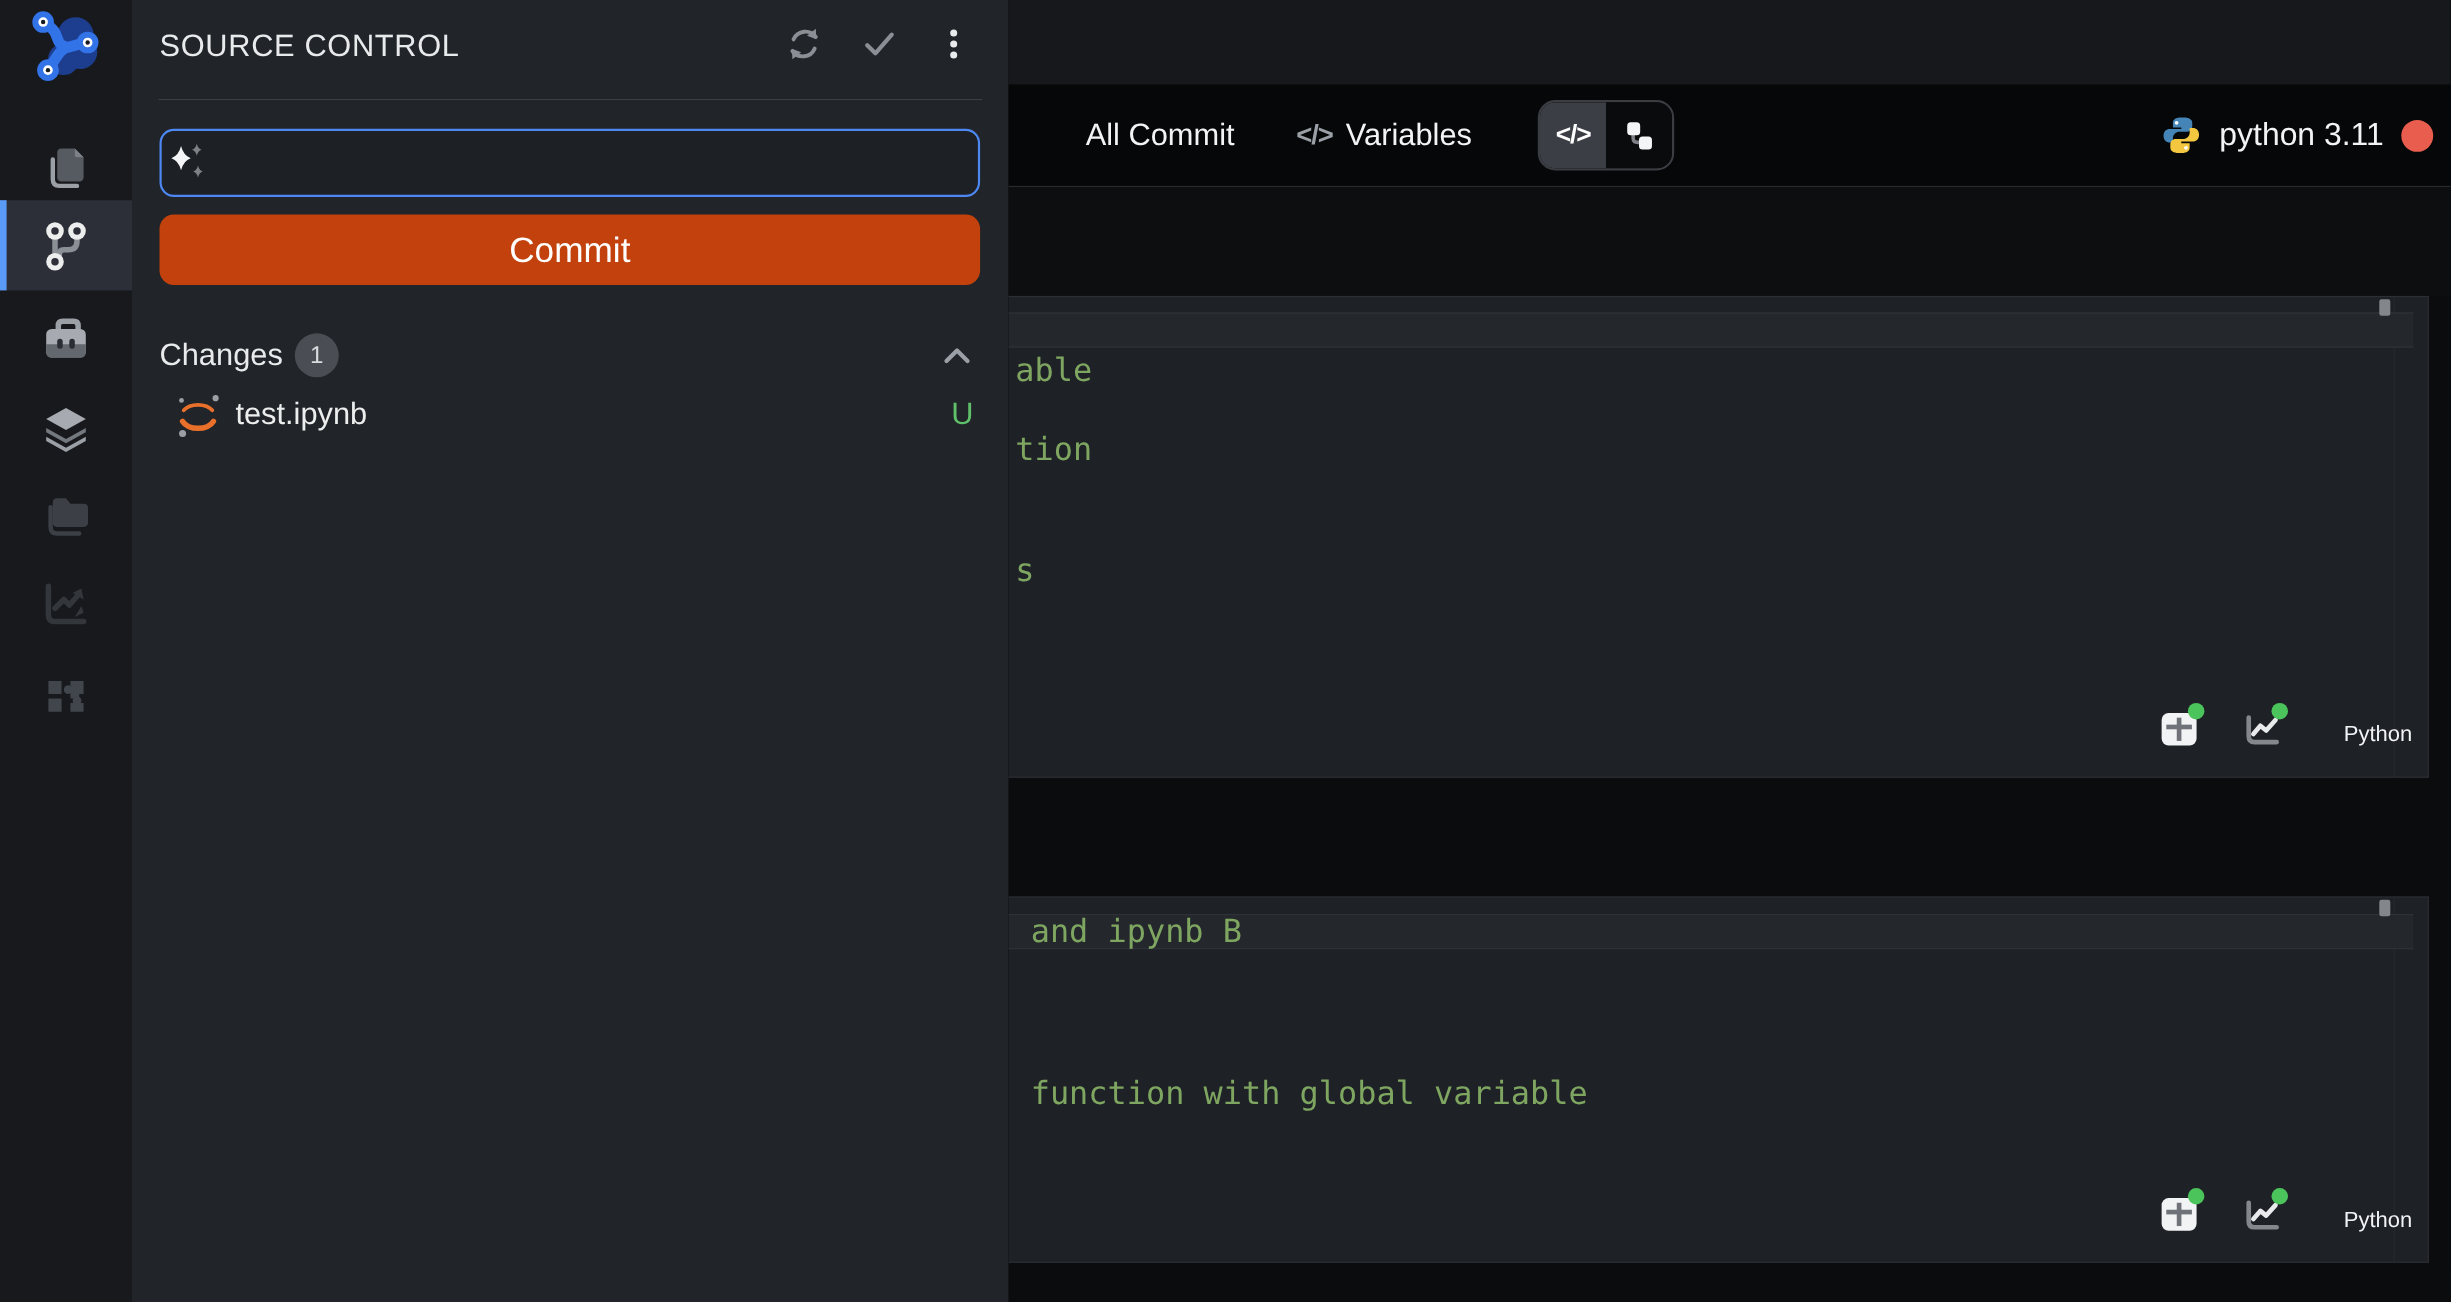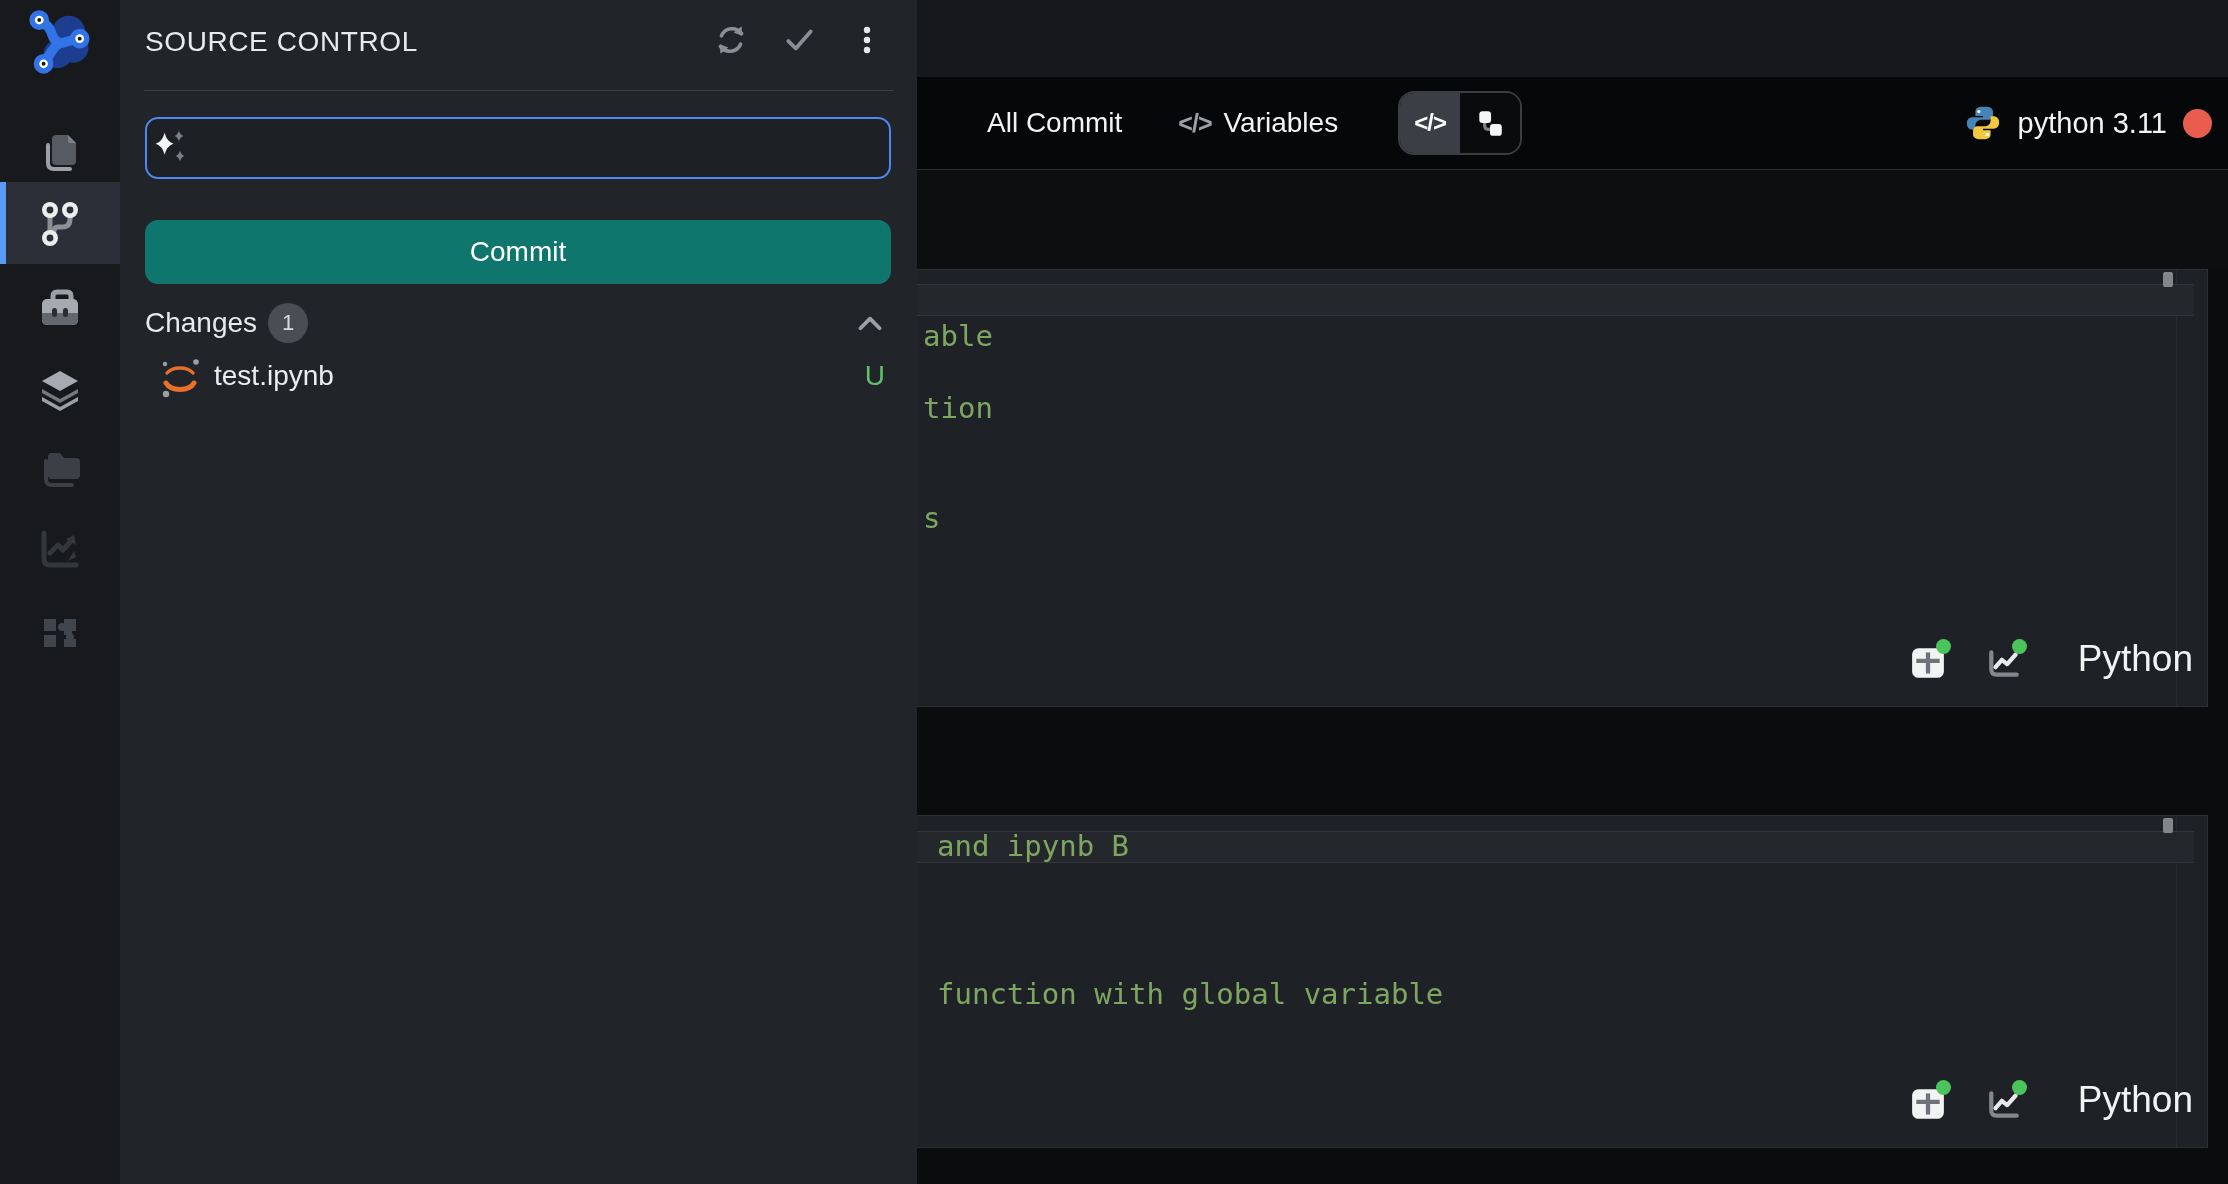--- a/index.html
+++ b/index.html
@@ -20,22 +20,22 @@
   .scm-header{position:absolute;left:0;top:0;width:100%;height:80px;}
   .scm-title{position:absolute;left:25px;top:26px;font-size:28px;color:#e9eaec;
     letter-spacing:.6px;font-weight:500;}
   .scm-actions{position:absolute;right:32px;top:22px;display:flex;gap:32px;align-items:center;}
   .icon-btn{width:36px;height:36px;display:flex;align-items:center;justify-content:center;cursor:pointer;}
   .scm-divider{position:absolute;left:24px;right:24px;top:90px;height:1px;background:#3b3e43;}
   .commit-input{position:absolute;left:25px;top:117px;width:746px;height:62px;box-sizing:border-box;
     border:2px solid #4d87f2;border-radius:13px;background:#1d2024;display:flex;align-items:center;}
   .commit-input .value{margin-left:28px;font-size:27px;color:#f0f1f3;flex:1;}
   .commit-input .sparkle{margin-right:16px;}
-  .commit-btn{position:absolute;left:25px;top:220px;width:746px;height:64px;border:none;
-    border-radius:13px;background:#0f766e;color:#fff;font-size:28px;
+  .commit-btn{position:absolute;left:25px;top:195px;width:746px;height:64px;border:none;
+    border-radius:13px;background:#c2410c;color:#fff;font-size:32px;
     font-family:"Liberation Sans",sans-serif;cursor:pointer;}
   .changes-row{position:absolute;left:0;top:303px;width:100%;height:44px;}
   .changes-label{position:absolute;left:25px;top:4px;font-size:28px;color:#e9eaec;font-weight:500;}
   .changes-badge{position:absolute;left:148px;top:0px;width:40px;height:40px;border-radius:50%;
     background:#4a4d53;color:#d8dadd;font-size:22px;display:flex;align-items:center;justify-content:center;}
   .changes-chevron{position:absolute;right:30px;top:4px;}
   .file-row{position:absolute;left:0;top:352px;width:100%;height:50px;cursor:pointer;}
   .file-icon{position:absolute;left:38px;top:4px;width:44px;height:44px;}
   .file-name{position:absolute;left:94px;top:8px;font-size:28px;color:#eceded;}
   .file-status{position:absolute;right:32px;top:8px;font-size:28px;color:#5fbf6a;}
@@ -68,21 +68,21 @@
     border-top:1px solid #31343a;border-bottom:1px solid #31343a;}
   .cell-1 .line-highlight{top:14px;}
   .cell-2 .line-highlight{top:15px;}
   .code-frag{position:absolute;font-family:"DejaVu Sans Mono",monospace;font-size:29px;
     color:#7fa661;white-space:pre;line-height:32px;}
   .scroll-thumb{position:absolute;right:34px;top:2px;width:10px;height:15px;background:#83878c;border-radius:2px;}
   .cell-footer{position:absolute;right:14px;bottom:26px;display:flex;align-items:flex-end;}
   .out-icon{position:relative;width:36px;height:34px;cursor:pointer;}
   .out-icon .dot{position:absolute;right:-5px;top:-7px;width:15px;height:15px;border-radius:50%;background:#4cc45c;}
   .gap40{width:40px;}.gap52{width:52px;}
-  .cell-lang{font-size:37px;color:#f2f3f5;margin-left:4px;margin-bottom:0px;}
+  .cell-lang{font-size:20px;color:#f2f3f5;margin-left:4px;margin-bottom:0px;}
 </style>
 </head>
 <body>
 
 <div class="app">
 
   <div class="activity-bar">
     <div class="logo-wrap">
       <svg viewBox="0 0 64 64" width="76" height="70">
         <circle cx="40" cy="22" r="15" fill="#1d3e8f"></circle>

